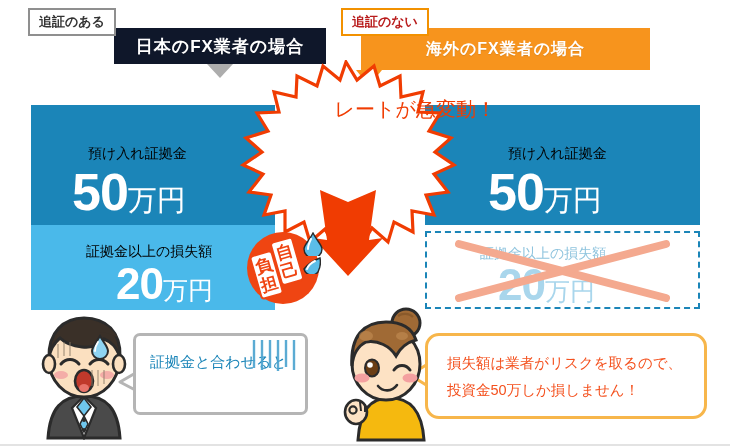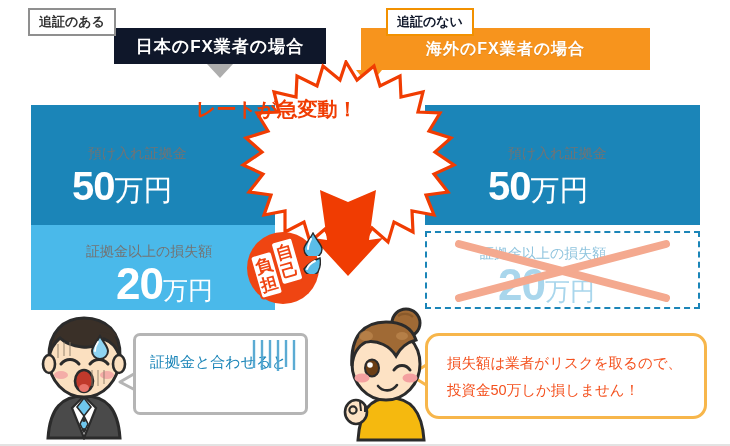--- a/index.html
+++ b/index.html
@@ -11,21 +11,21 @@
   #stage{position:relative;width:730px;height:446px;background:#fff;
          border-bottom:2px solid #e3e3e3;box-sizing:border-box;padding-left:20px;}
 
   
   .tag{
     position:absolute;background:#fff;border:2px solid;
     font-size:13px;font-weight:700;line-height:1;
     padding:5px 9px 6px 9px;white-space:nowrap;z-index:6;
   }
   .tag.left{left:28px;top:8px;border-color:#8f8f8f;color:#333;}
-  .tag.right{left:341px;top:8px;border-color:#f29100;color:#0f172a;margin-left:45px;}
+  .tag.right{left:341px;top:8px;border-color:#f29100;color:#b91c1c;}
 
   .band{position:absolute;z-index:4;box-sizing:border-box;
         display:flex;align-items:center;justify-content:center;}
   .band span{color:#fff;font-weight:700;letter-spacing:1px;
              text-shadow:0 1px 1px rgba(0,0,0,.10);}
   .band.left{left:114px;top:28px;width:212px;height:36px;background:#0f172a;}
   .band.left span{font-size:17px;}
   .band.right{left:361px;top:28px;width:289px;height:42px;background:#f7941d;}
   .band.right span{font-size:16px;}
 
@@ -38,31 +38,31 @@
   .panel-top{position:absolute;top:105px;height:120px;background:#1b85b8;z-index:2;}
   .panel-top.l{left:31px;width:244px;}
   .panel-top.r{left:425px;width:275px;}
 
   .panel-bot{position:absolute;top:225px;height:85px;background:#4ab9ea;z-index:2;}
   .panel-bot.l{left:31px;width:244px;}
 
   .panel-bot.r{position:absolute;left:425px;top:231px;width:275px;height:78px;
                background:#fff;border:2px dashed #1b85b8;box-sizing:border-box;z-index:2;}
 
-  .plabel{position:absolute;color:#737373;font-size:14px;z-index:3;white-space:nowrap;}
+  .plabel{position:absolute;color:#000000;font-size:14px;z-index:3;white-space:nowrap;}
   .pamount{position:absolute;color:#fff;font-weight:700;z-index:3;
            white-space:nowrap;line-height:1;}
-  .pamount .big{font-size:40px;letter-spacing:-1px;}
+  .pamount .big{font-size:52px;letter-spacing:-1px;}
   .pamount .small{font-size:29px;font-weight:400;}
   .xmark{position:absolute;z-index:5;pointer-events:none;}
 
   
   .burst{position:absolute;left:196px;top:60px;width:300px;height:190px;z-index:7;}
   .burst-text{position:absolute;left:196px;top:95px;width:300px;z-index:8;
-    text-align:left;color:#f03c02;font-size:20px;font-weight:700;line-height:1.45;}
+    text-align:right;color:#f03c02;font-size:20px;font-weight:400;line-height:1.45;}
 
   
   .arrow{position:absolute;left:312px;top:188px;width:72px;height:90px;z-index:8;}
 
   
   .stamp{position:absolute;left:246px;top:231px;width:74px;height:74px;z-index:9;}
   .sweat{position:absolute;z-index:9;}
 
   
   .char{position:absolute;z-index:8;}

